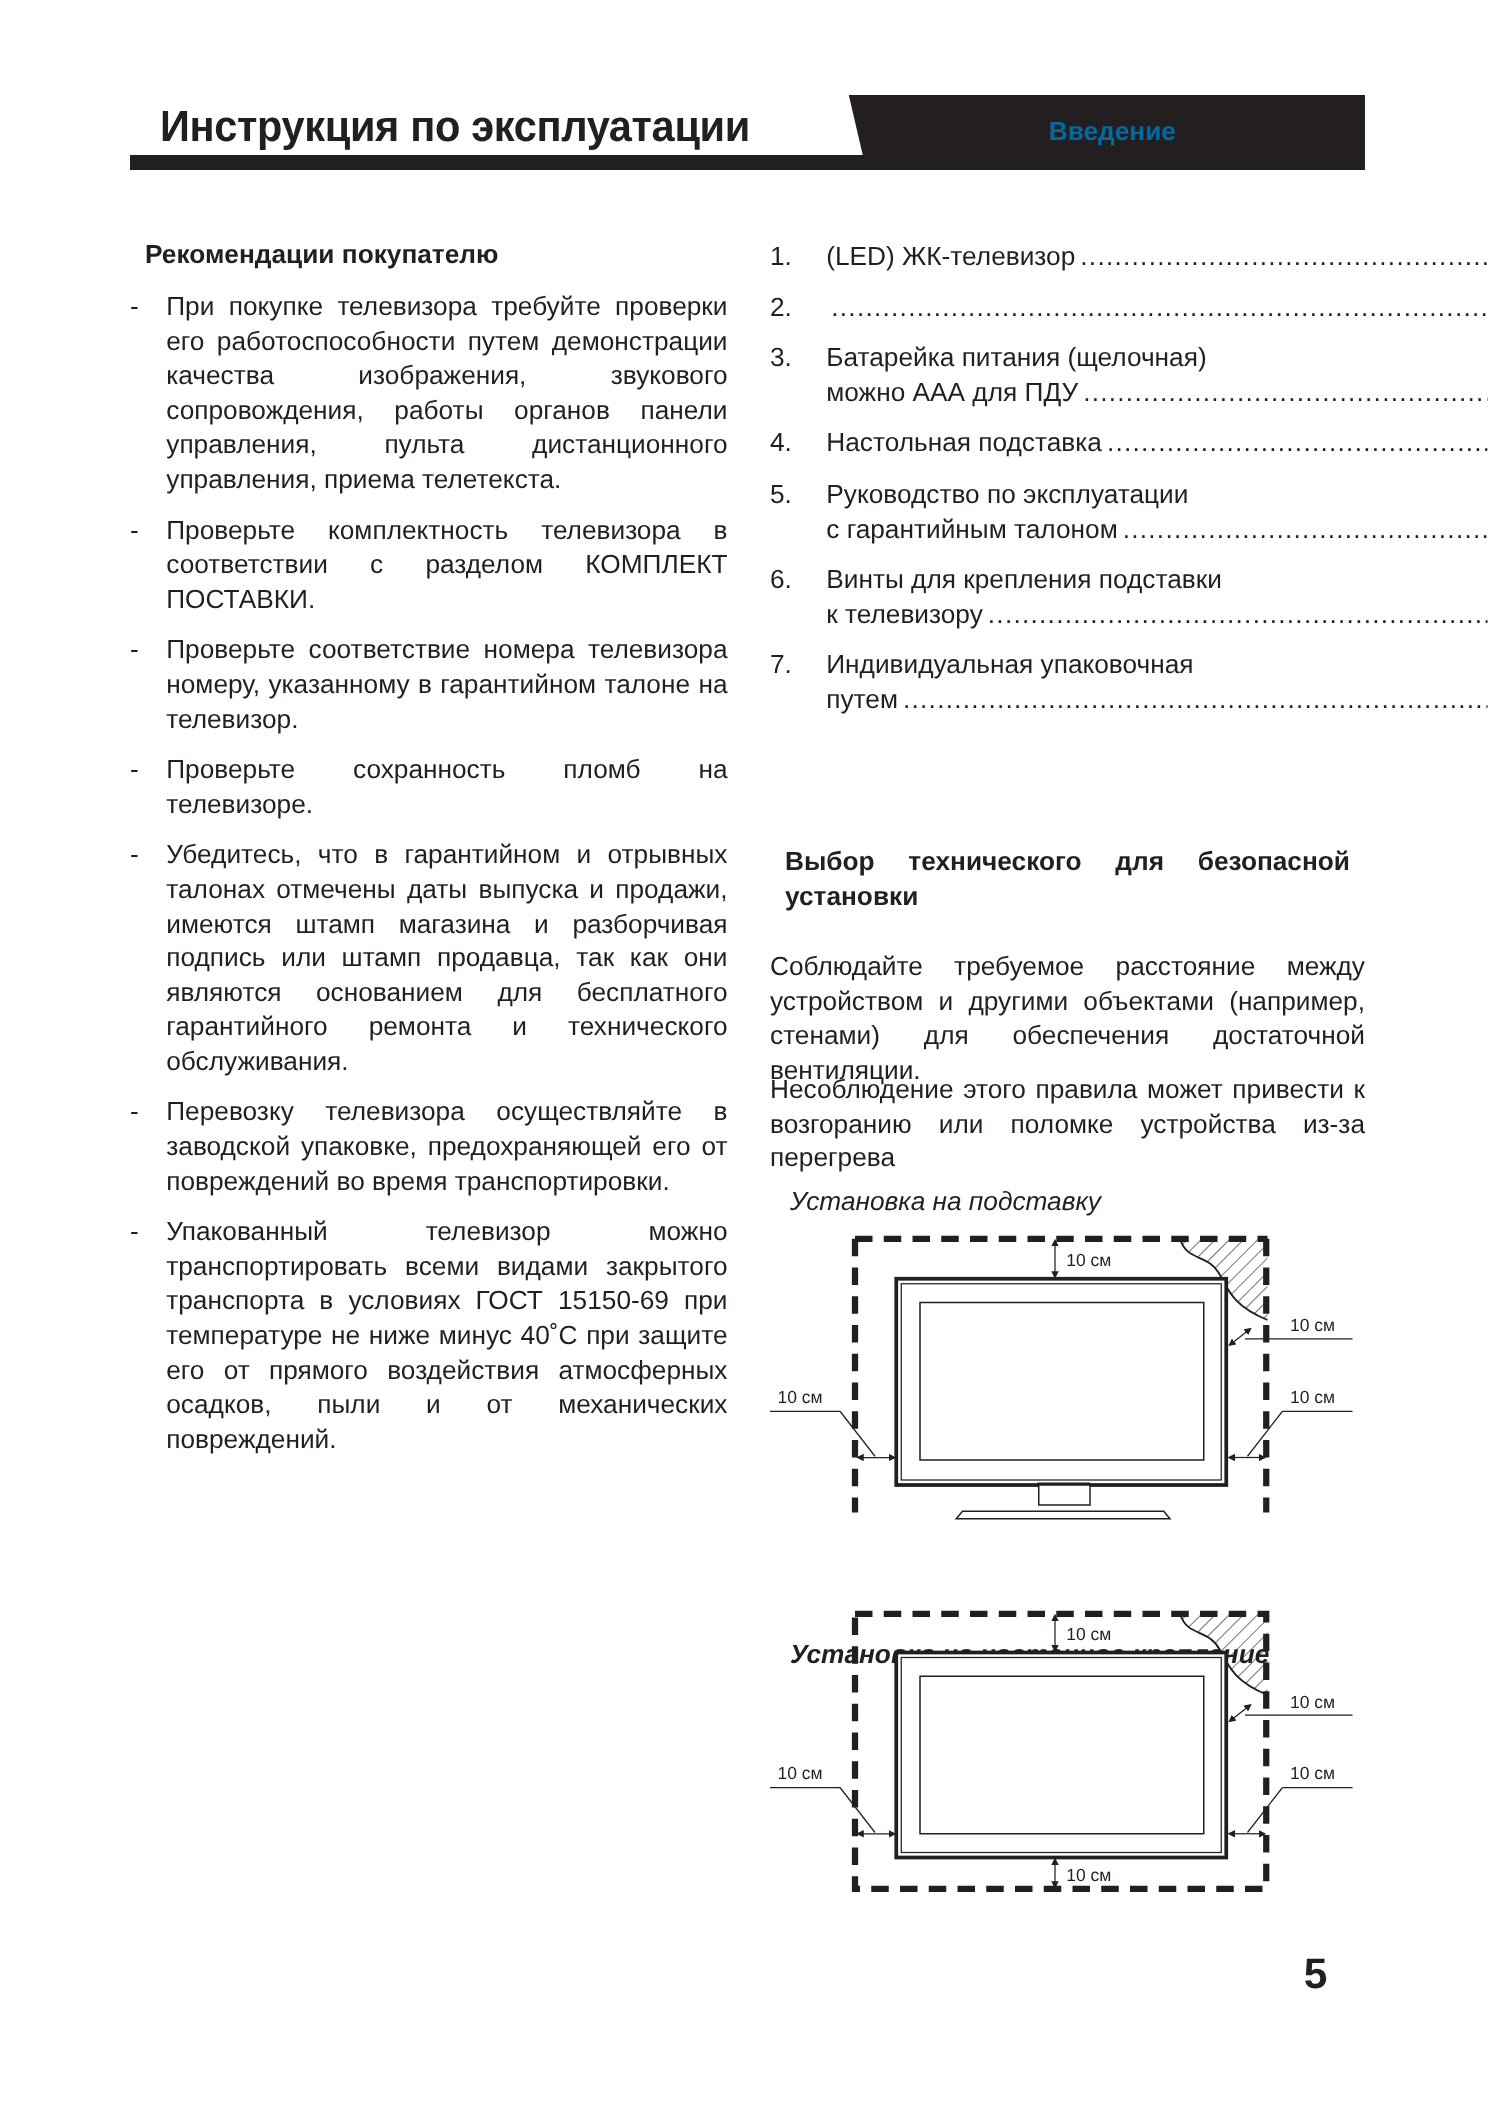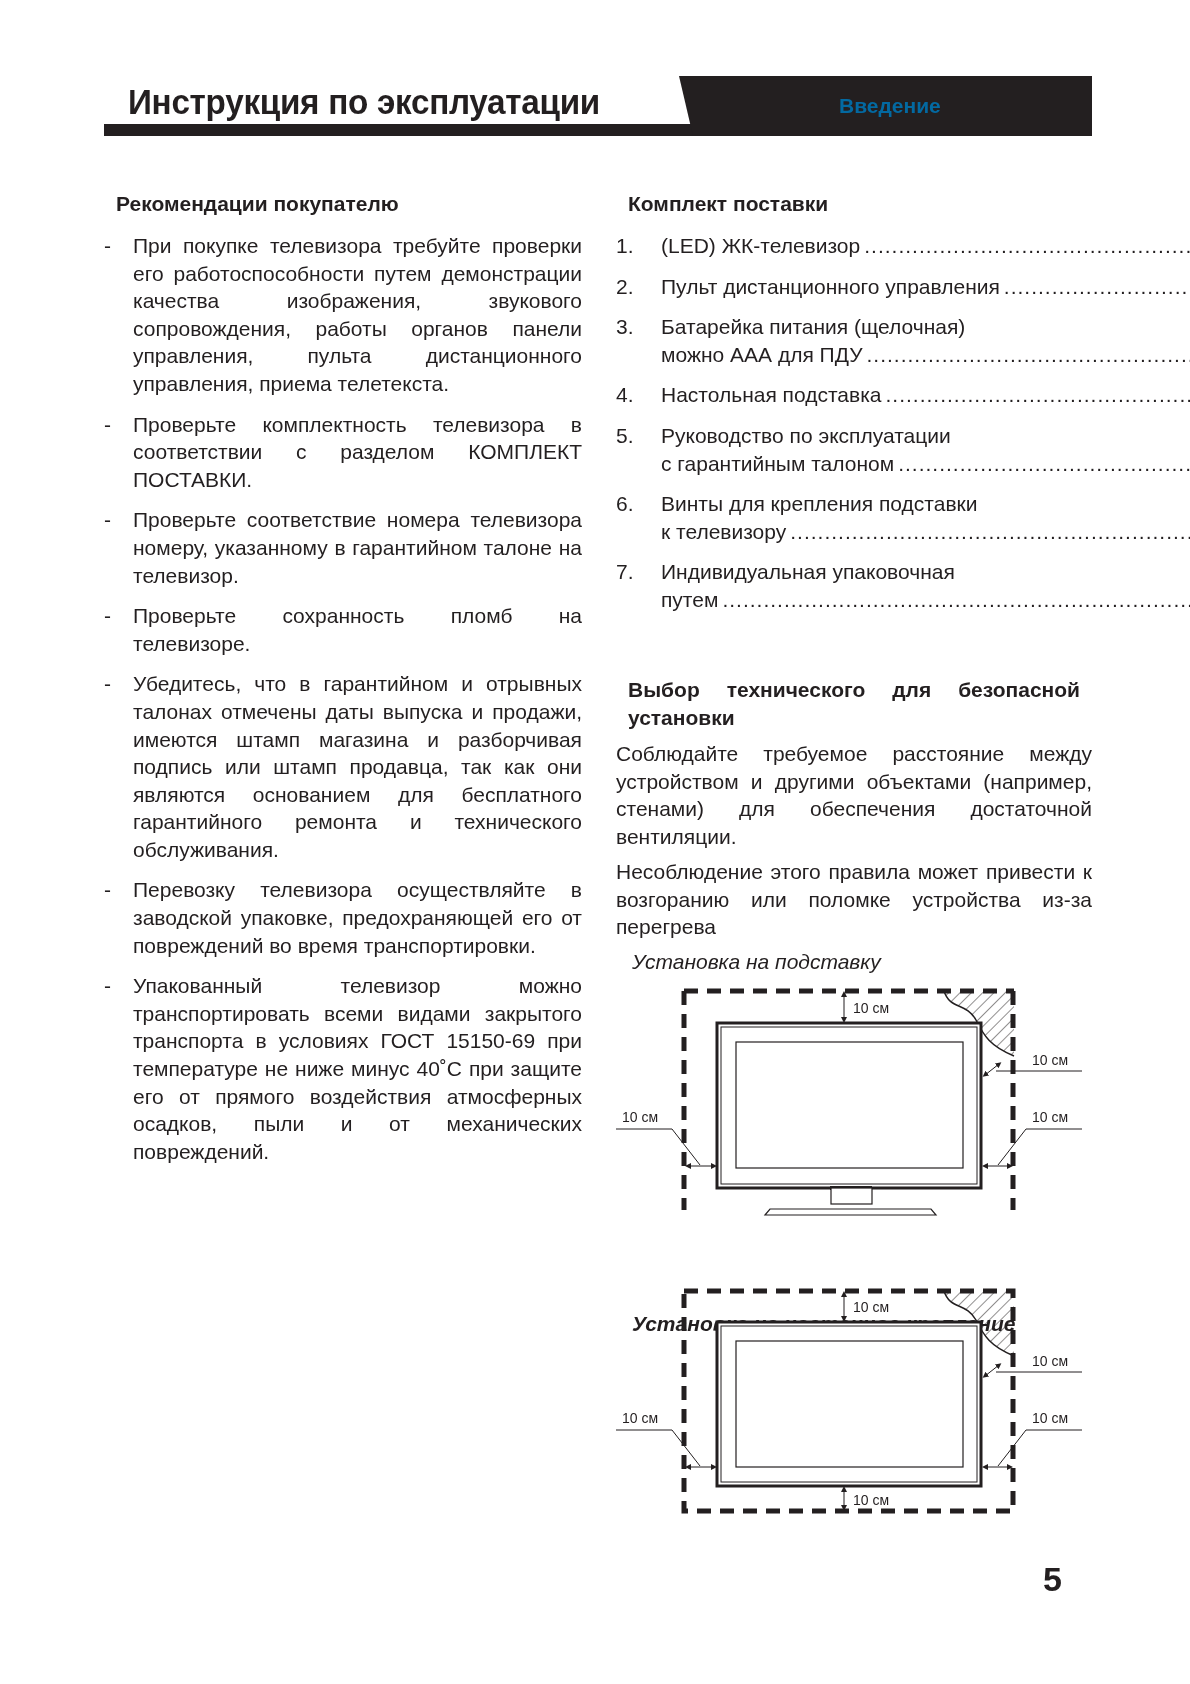--- a/index.html
+++ b/index.html
@@ -78,37 +78,35 @@
       <span class="bullet-text">Перевозку телевизора осуществляйте в заводской упаковке, предохраняющей его от повреждений во время транспортировки.</span>
     </li>
     <li class="bullet">
       <span class="bullet-dash">-</span>
       <span class="bullet-text">Упакованный телевизор можно транспортировать всеми видами закрытого транспорта в условиях ГОСТ 15150-69 при температуре не ниже минус 40˚С при защите его от прямого воздействия атмосферных осадков, пыли и от механических повреждений.</span>
     </li>
   </ul>
 </div>
 
 <div class="col col-right">
-  <h2 class="section-title">Комплект поставки</h2>
   <ol class="kit">
     <li class="kit-item">
       <span class="kit-num">1.</span>
       <div class="kit-body">
         <div class="kit-line">
           <span>(LED) ЖК-телевизор</span>
           <span class="kit-dots"></span>
 
         </div>
       </div>
     </li>
     <li class="kit-item">
       <span class="kit-num">2.</span>
       <div class="kit-body">
         <div class="kit-line">
-          <span>Пульт дистанционного управления</span>
           <span class="kit-dots"></span>
 
         </div>
       </div>
     </li>
     <li class="kit-item">
       <span class="kit-num">3.</span>
       <div class="kit-body">
         <div>Батарейка питания (щелочная)</div>
         <div class="kit-line">
@@ -160,21 +158,21 @@
 
         </div>
       </div>
     </li>
   </ol>
 </div>
 
 <div class="safety-title">
   <h2 class="section-title">Выбор технического для безопасной установки</h2>
 </div>
-<div class="para" style="top:740px;">Соблюдайте требуемое расстояние между устройством и другими объектами (например, стенами) для обеспечения достаточной вентиляции.</div>
+<div class="para" style="top:760px;">Соблюдайте требуемое расстояние между устройством и другими объектами (например, стенами) для обеспечения достаточной вентиляции.</div>
 <div class="para" style="top:858px;">Несоблюдение этого правила может привести к возгоранию или поломке устройства из-за перегрева</div>
 
 <div class="caption" style="top:950px;">Установка на подставку</div>
 
 <svg class="diagram" style="left:610px; top:980px;" width="490" height="240" viewBox="0 0 490 240">
   <defs>
     <pattern id="hatch1" width="8" height="8" patternUnits="userSpaceOnUse" patternTransform="rotate(45)">
       <line x1="0" y1="0" x2="0" y2="8" stroke="#231f20" stroke-width="1"></line>
     </pattern>
     <marker id="arr" markerWidth="6" markerHeight="6" refX="3" refY="3" orient="auto-start-reverse">

